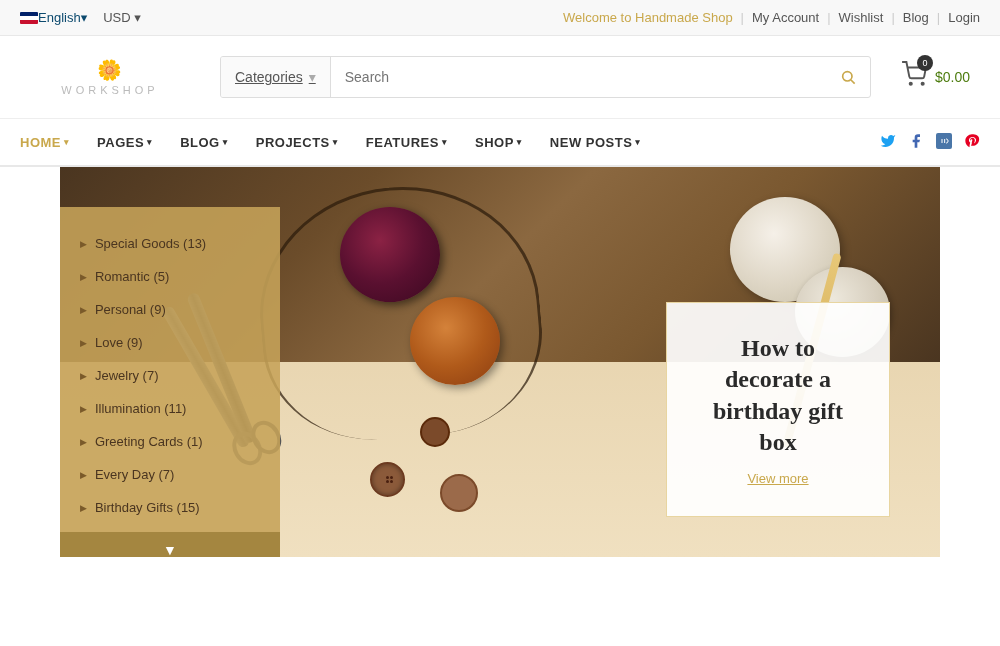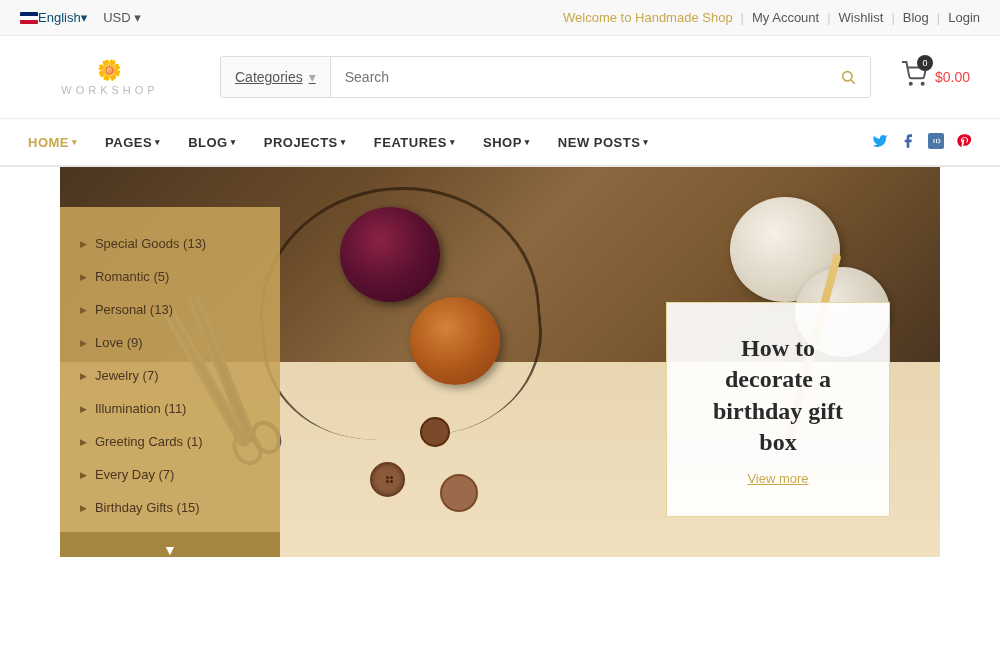--- a/index.html
+++ b/index.html
@@ -38,26 +38,26 @@
     .logo-swirl { color: #c9a84c; font-size: 22px; display: block; text-align: center; line-height: 1.2; }
 
     .search-bar { flex: 1; display: flex; align-items: center; border: 1px solid #ddd; border-radius: 3px; overflow: hidden; height: 42px; }
     .search-categories { display: flex; align-items: center; padding: 0 14px; border-right: 1px solid #ddd; font-size: 14px; color: #555; cursor: pointer; white-space: nowrap; height: 100%; background: #fafafa; gap: 6px; text-decoration: underline; }
     .search-input { flex: 1; border: none; outline: none; padding: 0 14px; font-size: 14px; color: #aaa; height: 100%; }
     .search-btn { background: none; border: none; padding: 0 14px; cursor: pointer; color: #c9a84c; font-size: 16px; height: 100%; display: flex; align-items: center; }
 
     .cart-area { display: flex; align-items: center; gap: 8px; cursor: pointer; white-space: nowrap; }
     .cart-icon { font-size: 22px; color: #555; position: relative; display: inline-block; }
     .cart-badge { position: absolute; top: -6px; right: -6px; background: #333; color: #fff; border-radius: 50%; font-size: 9px; width: 16px; height: 16px; display: flex; align-items: center; justify-content: center; }
-    .cart-price { font-size: 14px; color: #ef4444; }
+    .cart-price { font-size: 14px; color: #4d7c0f; }
 
     
     .nav-bar {
       border-bottom: 2px solid #e8e8e8;
-      padding: 0 28px;
+      padding: 0 20px;
       display: flex;
       align-items: center;
       justify-content: space-between;
       height: 48px;
     }
     .nav-links { display: flex; align-items: center; gap: 28px; }
     .nav-item { font-size: 13px; font-weight: bold; text-transform: uppercase; color: #333; cursor: pointer; display: flex; align-items: center; gap: 3px; letter-spacing: 0.5px; }
     .nav-item.active { color: #c9a84c; }
     .nav-arrow { font-size: 9px; color: inherit; }
     .nav-socials { display: flex; align-items: center; gap: 12px; }
@@ -280,21 +280,21 @@
       <div class="sidebar-menu-item">
         <span class="sidebar-arrow">▶</span>
         <span>Special Goods (13)</span>
       </div>
       <div class="sidebar-menu-item">
         <span class="sidebar-arrow">▶</span>
         <span>Romantic (5)</span>
       </div>
       <div class="sidebar-menu-item">
         <span class="sidebar-arrow">▶</span>
-        <span>Personal (13)</span>
+        <span>Personal (9)</span>
       </div>
       <div class="sidebar-menu-item">
         <span class="sidebar-arrow">▶</span>
         <span>Love (9)</span>
       </div>
       <div class="sidebar-menu-item">
         <span class="sidebar-arrow">▶</span>
         <span>Jewelry (7)</span>
       </div>
       <div class="sidebar-menu-item">

